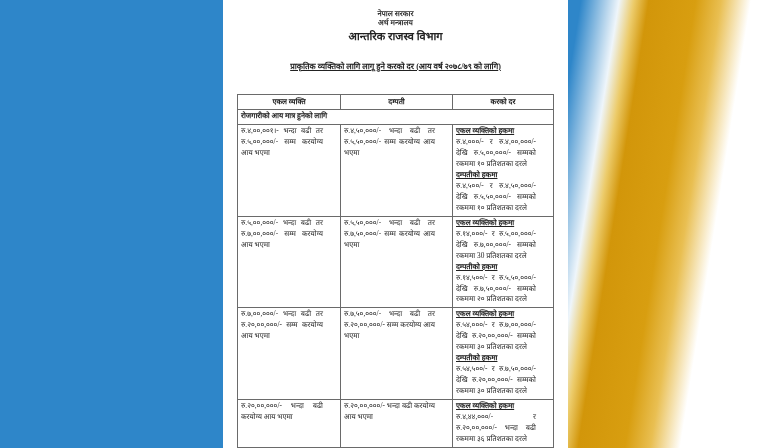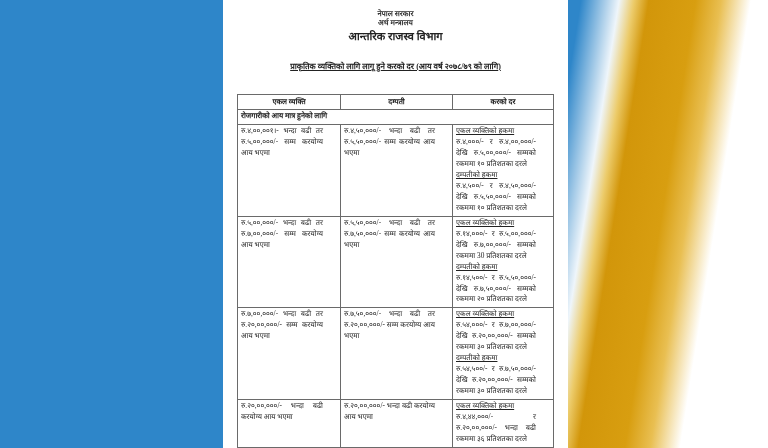--- a/index.html
+++ b/index.html
@@ -35,21 +35,21 @@
     border-collapse:collapse;margin:22px 0 0 14px;width:316px;
     font-size:7.3px;line-height:1.5;color:#222;table-layout:fixed;
   }
   table.tax td,table.tax th{
     border:1px solid #6a6a6a;padding:1px 17px 2px 3px;vertical-align:top;
     text-align:justify;word-break:break-word;
   }
   table.tax th{text-align:center;font-weight:bold;padding:2px 3px;}
   col.c1{width:103px;} col.c2{width:112px;} col.c3{width:101px;}
   .section-cell{font-weight:bold;text-align:left !important;}
-  .rate-h{font-weight:normal;text-decoration:underline;}
+  .rate-h{font-weight:bold;text-decoration:underline;}
   .doc-footer{
     display:flex;align-items:center;margin:5px 0 0 14px;width:316px;
     font-size:6px;color:#444;
   }
 </style>
 </head>
 <body>
 
 <div class="stripe-band"></div>
 

